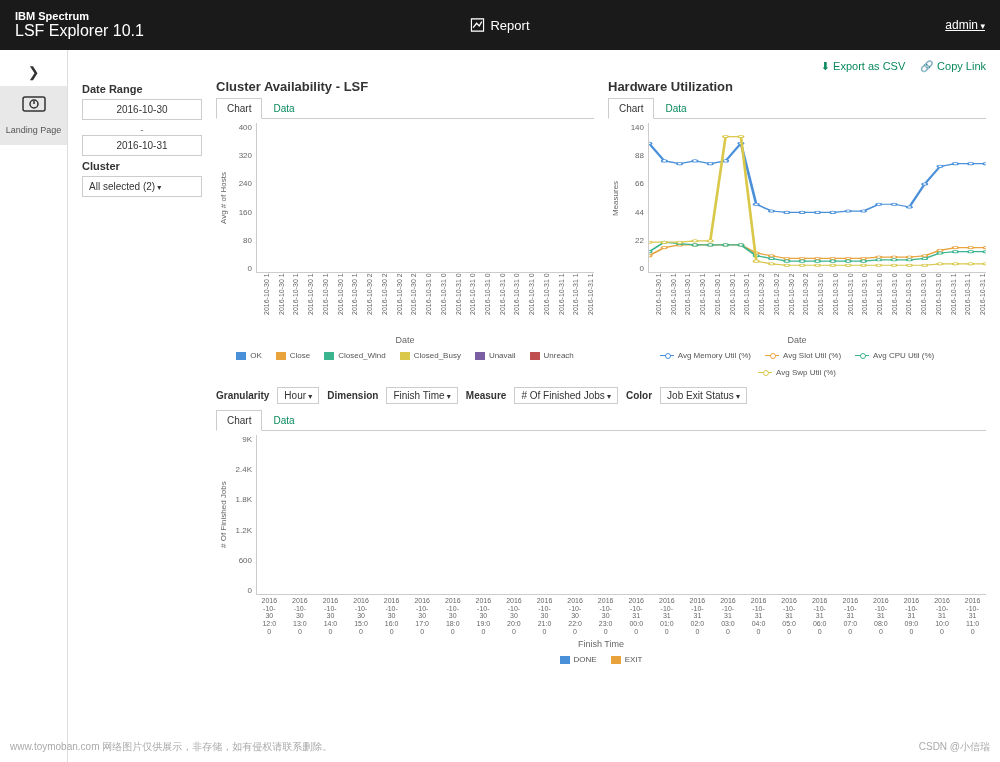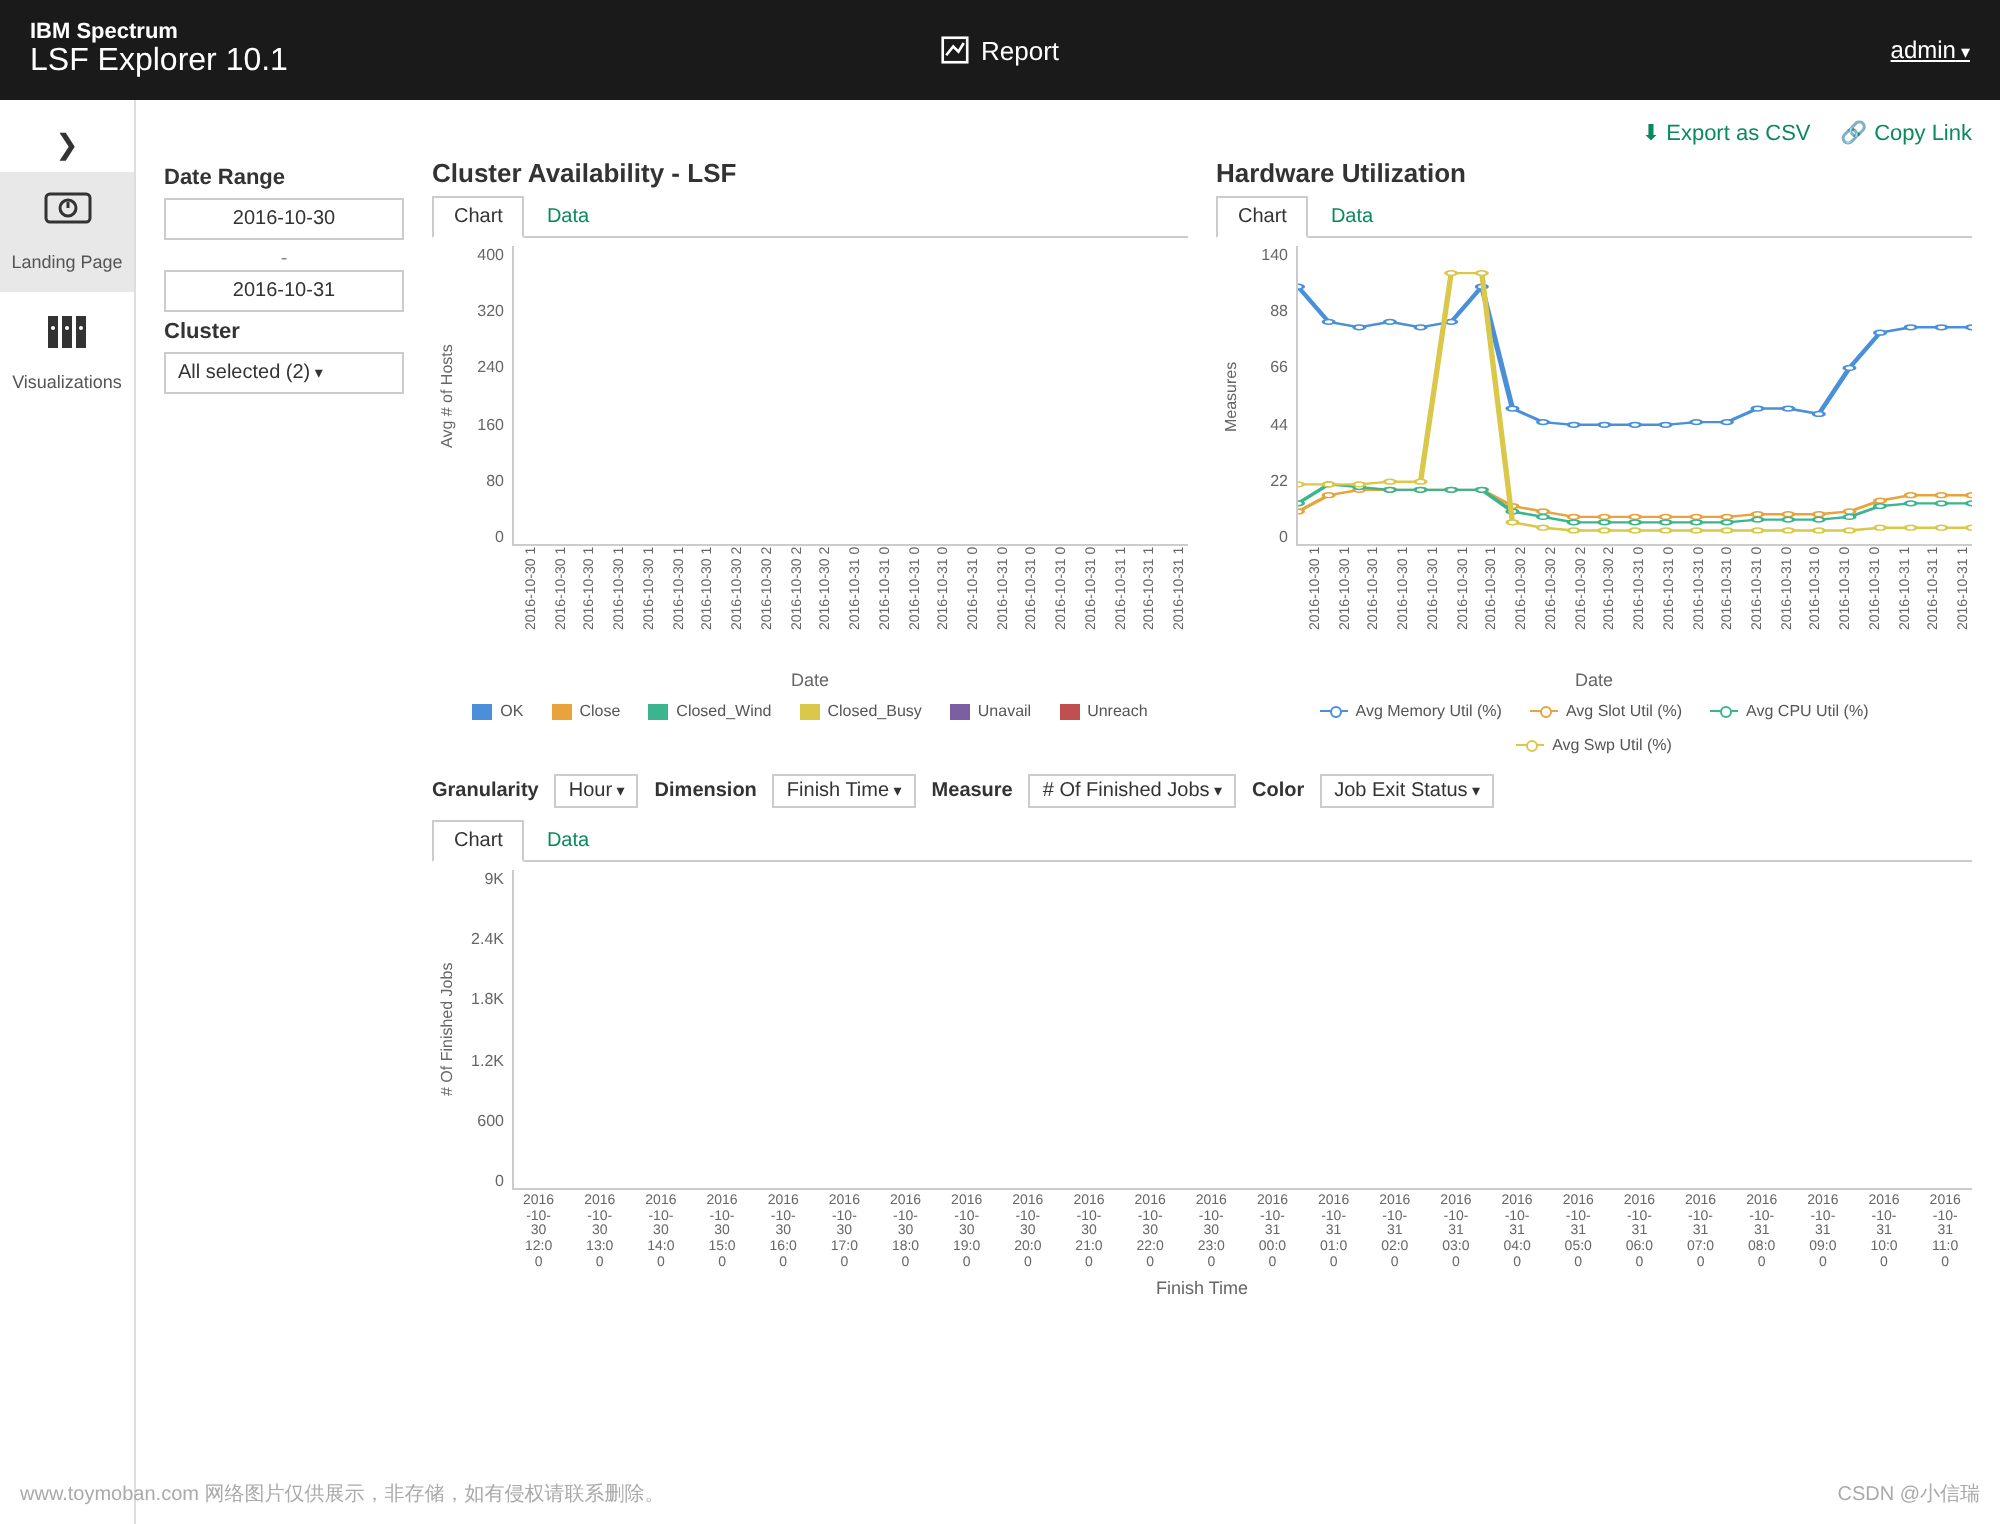--- a/index.html
+++ b/index.html
@@ -85,33 +85,20 @@
     <div class="sb-toggle">❯</div>
     <div class="sb-item active">
       <span class="sb-icon">
         <svg width="24" height="20" viewBox="0 0 24 20">
             <rect x="1" y="1" width="22" height="14" fill="none" stroke="#333" stroke-width="1.5" rx="2"></rect>
             <circle cx="12" cy="8" r="4" fill="none" stroke="#333" stroke-width="1.5"></circle>
             <path d="M12 8 L12 5" stroke="#333" stroke-width="1.5"></path>
           </svg>
       </span>
       <span>Landing Page</span>
-    </div>
-    <div class="sb-item">
-      <span class="sb-icon">
-        <svg width="24" height="20" viewBox="0 0 24 20">
-            <rect x="2" y="2" width="5" height="16" fill="#333"></rect>
-            <rect x="9" y="2" width="5" height="16" fill="#333"></rect>
-            <rect x="16" y="2" width="5" height="16" fill="#333"></rect>
-            <circle cx="4.5" cy="8" r="1" fill="#fff"></circle>
-            <circle cx="11.5" cy="8" r="1" fill="#fff"></circle>
-            <circle cx="18.5" cy="8" r="1" fill="#fff"></circle>
-          </svg>
-      </span>
-      <span>Visualizations</span>
     </div>
   </div>
 
   <div class="content">
     <div class="top-actions">
       <a>⬇ <span>Export as CSV</span></a>
       <a>🔗 <span>Copy Link</span></a>
     </div>
 
     <div class="layout">
@@ -662,20 +649,24 @@
               <div class="x-tick wide">2016<br>-10-<br>31<br>04:0<br>0</div>
               <div class="x-tick wide">2016<br>-10-<br>31<br>05:0<br>0</div>
               <div class="x-tick wide">2016<br>-10-<br>31<br>06:0<br>0</div>
               <div class="x-tick wide">2016<br>-10-<br>31<br>07:0<br>0</div>
               <div class="x-tick wide">2016<br>-10-<br>31<br>08:0<br>0</div>
               <div class="x-tick wide">2016<br>-10-<br>31<br>09:0<br>0</div>
               <div class="x-tick wide">2016<br>-10-<br>31<br>10:0<br>0</div>
               <div class="x-tick wide">2016<br>-10-<br>31<br>11:0<br>0</div>
             </div>
           <div class="x-label">Finish Time</div>
+          <div class="legend" id="fin-legend">
+              <div class="legend-item"><span class="swatch" style="background:#4a90d9"></span>DONE</div>
+              <div class="legend-item"><span class="swatch" style="background:#e8a33d"></span>EXIT</div>
+            </div>
         </div>
       </div>
     </div>
   </div>
 </div>
 
 <div class="watermark">www.toymoban.com 网络图片仅供展示，非存储，如有侵权请联系删除。</div>
 <div class="csdn">CSDN @小信瑞</div>
 
 </body></html>

